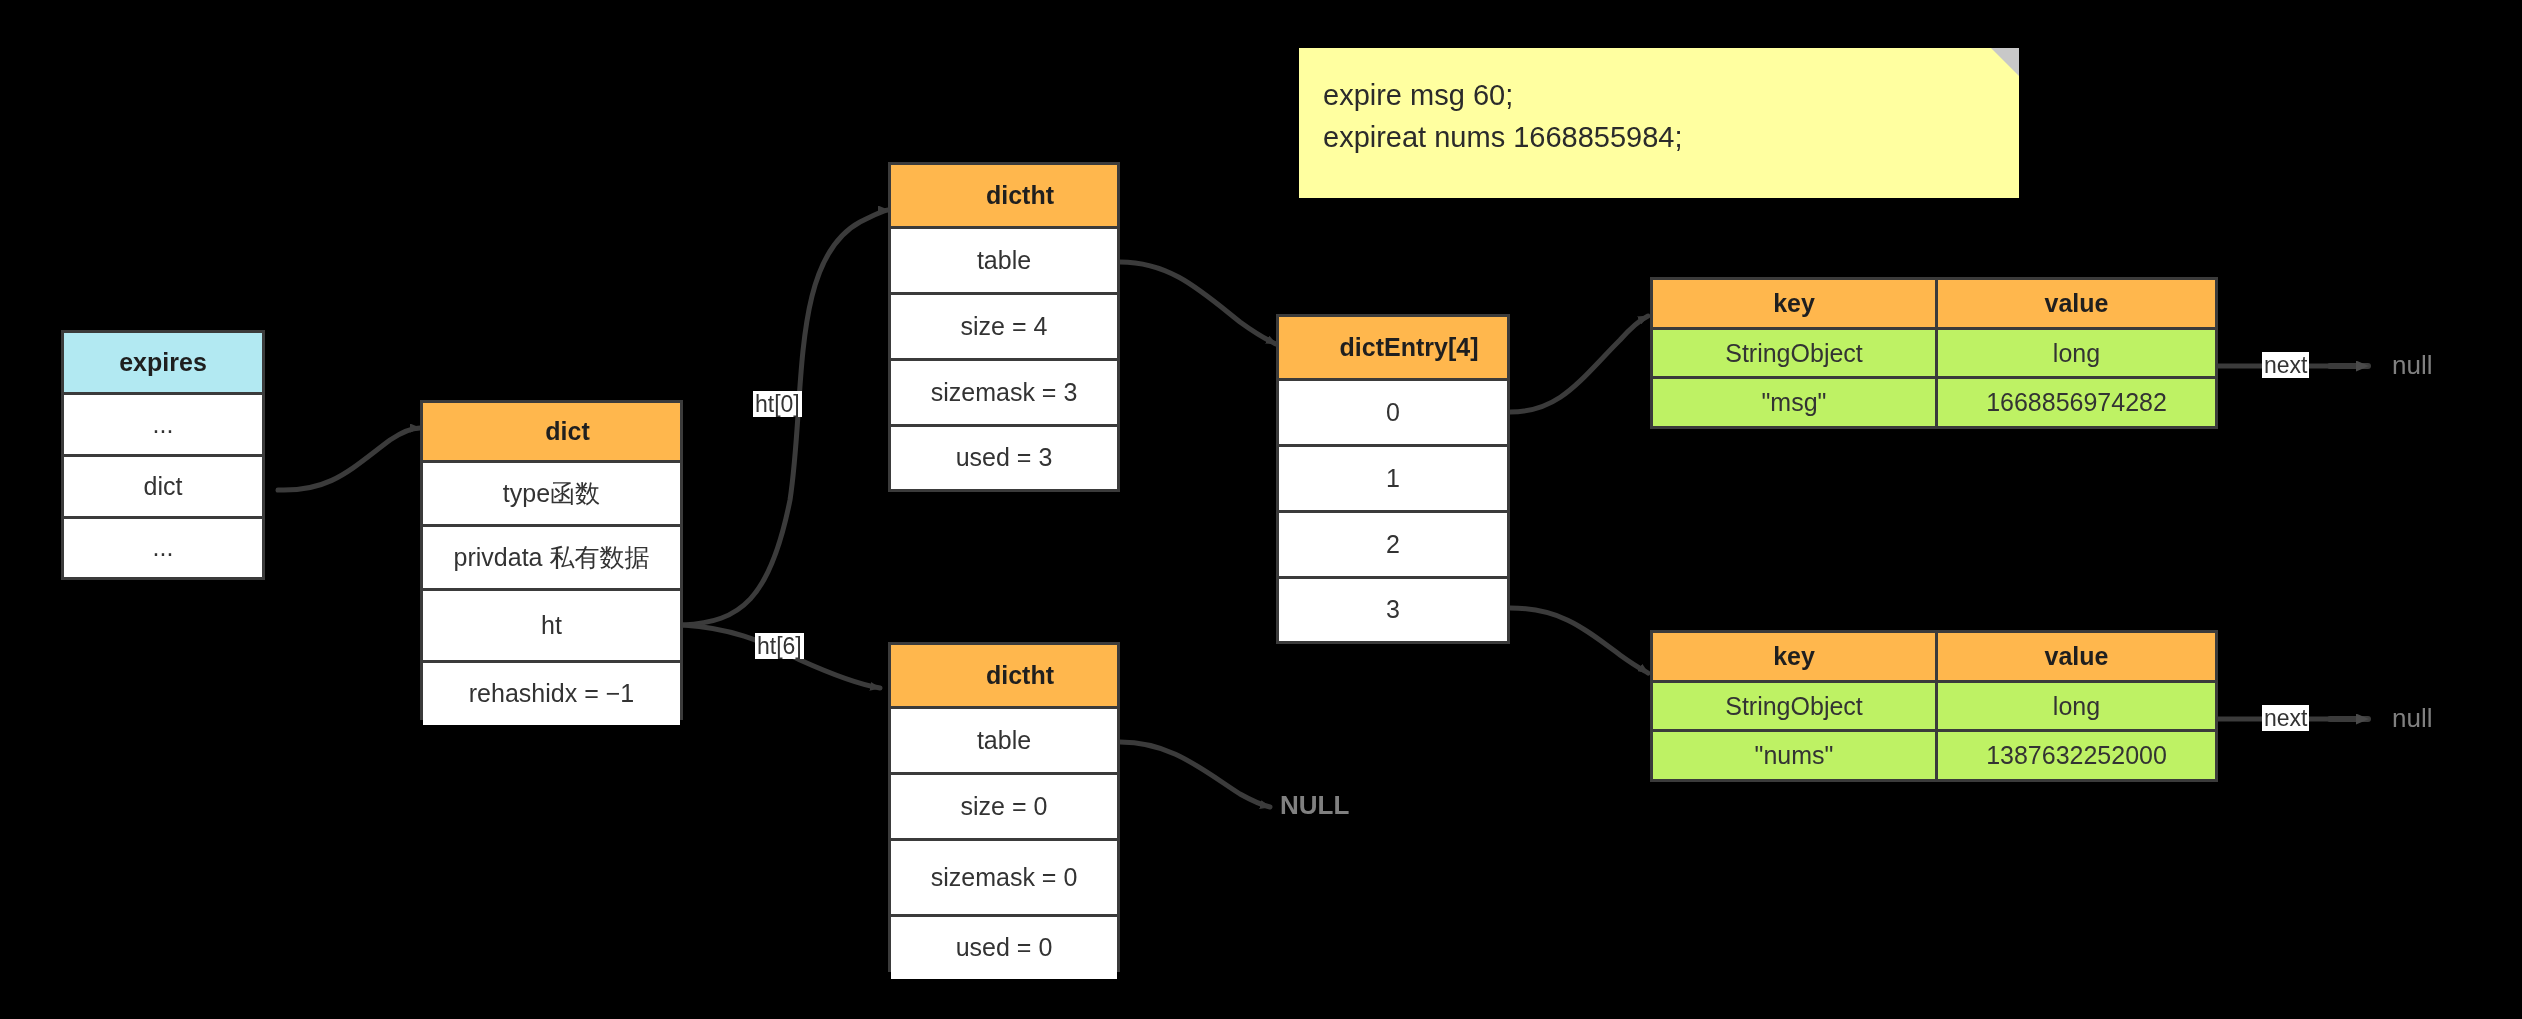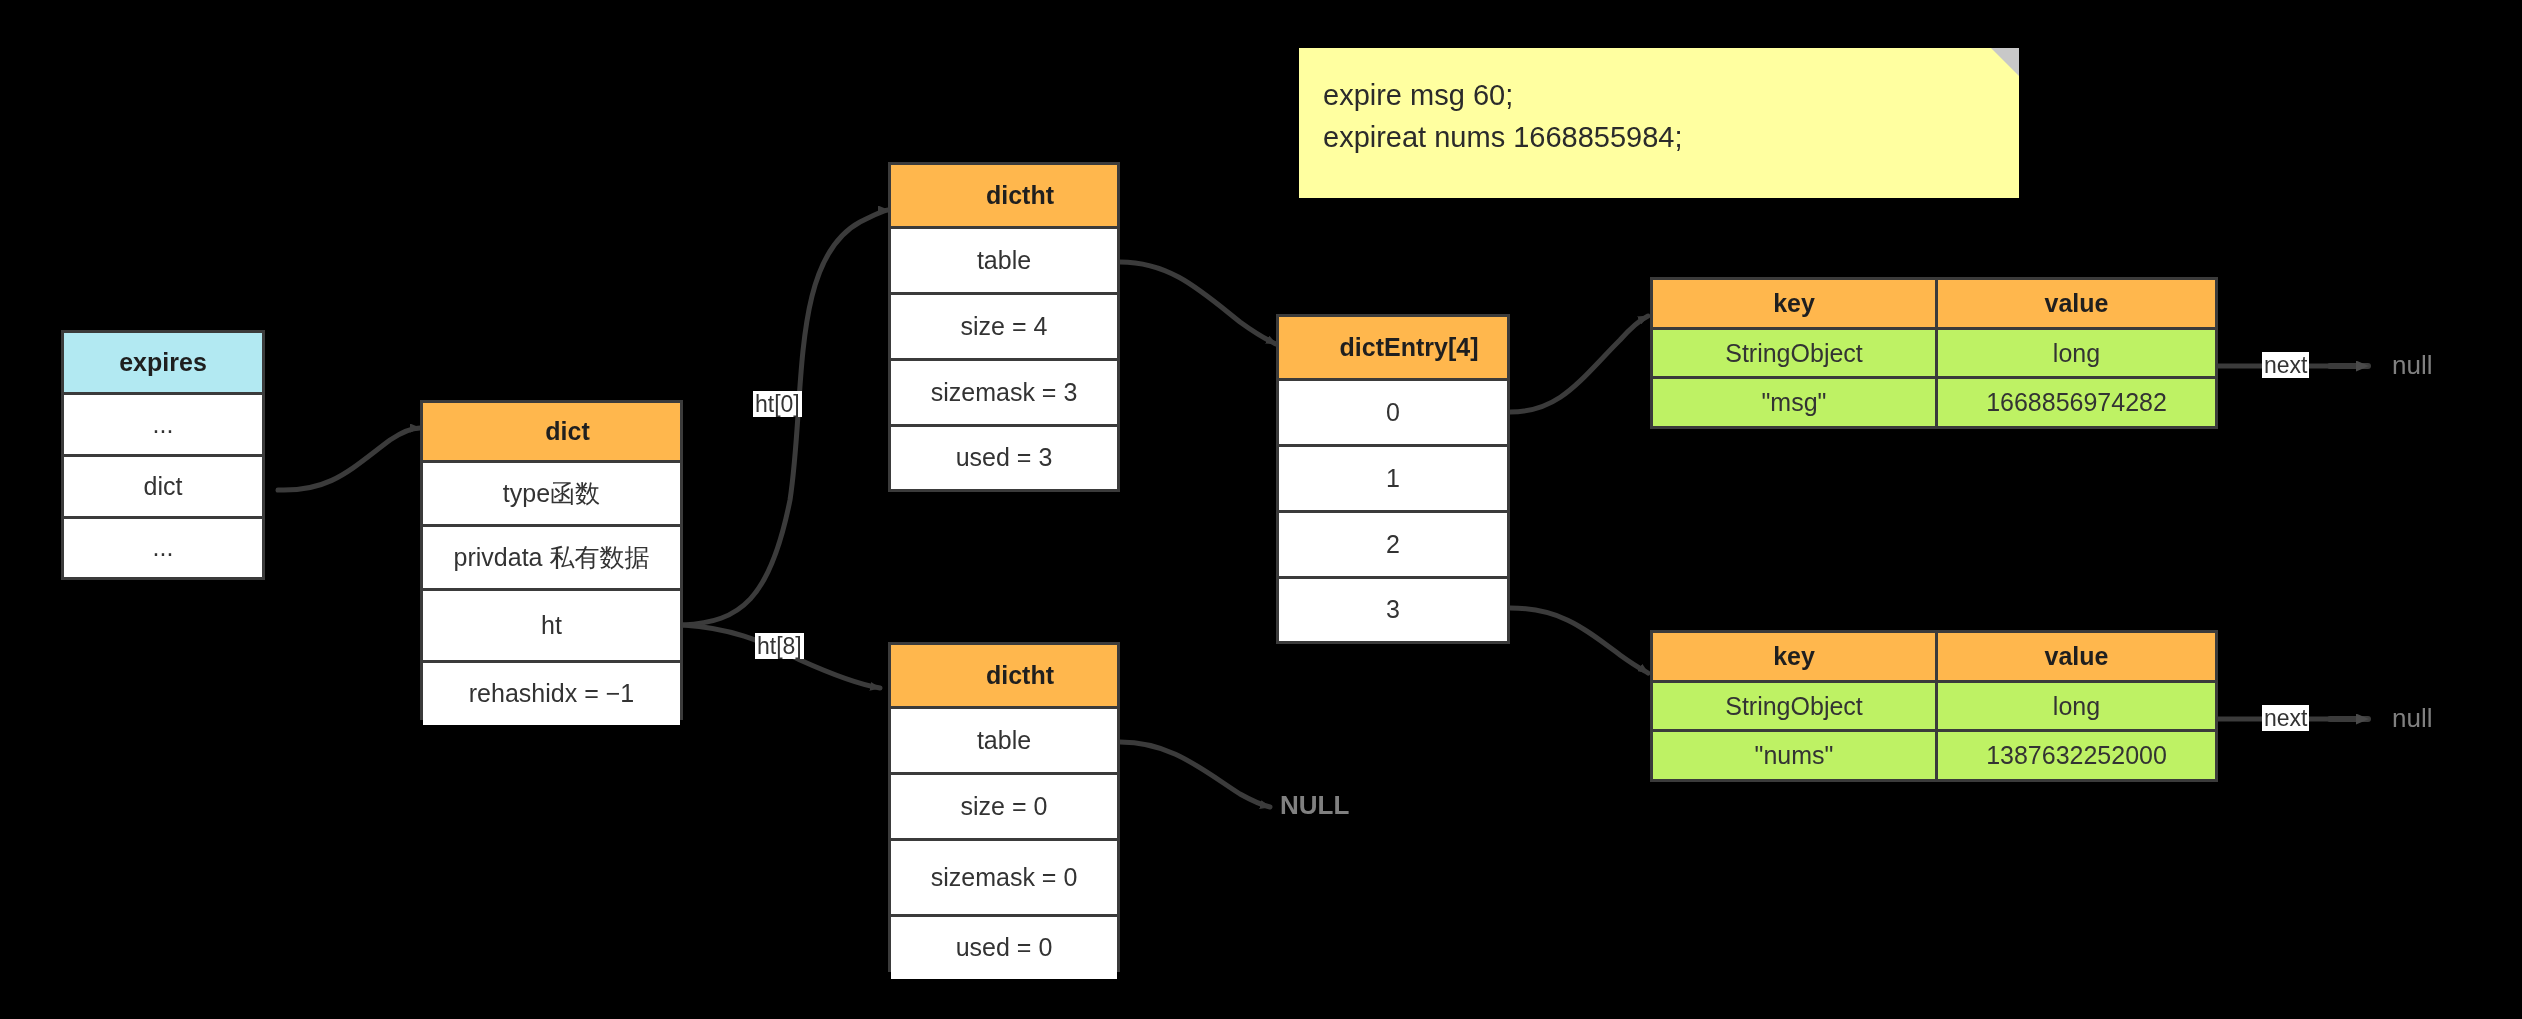--- a/index.html
+++ b/index.html
@@ -230,21 +230,21 @@
       <div class="kvcell" style="width:285px;">StringObject</div>
       <div class="kvcell" style="width:277px;">long</div>
     </div>
     <div class="kvrow">
       <div class="kvcell" style="width:285px;">"nums"</div>
       <div class="kvcell" style="width:277px;">1387632252000</div>
     </div>
   </div>
 
   <div class="edge-label" style="left:753px; top:391px;">ht[0]</div>
-  <div class="edge-label" style="left:755px; top:633px;">ht[8]</div>
+  <div class="edge-label" style="left:755px; top:633px;">ht[6]</div>
   <div class="edge-label" style="left:2262px; top:352px;">next</div>
   <div class="edge-label" style="left:2262px; top:705px;">next</div>
 
   <div class="terminal bold" style="left:1280px; top:790px;">NULL</div>
   <div class="terminal" style="left:2392px; top:350px;">null</div>
   <div class="terminal" style="left:2392px; top:703px;">null</div>
 
   <div class="note" style="left:1276px; top:48px; width:720px; height:150px;">
     <div class="fold"></div>
     <div class="note-line">expire msg 60;</div>

